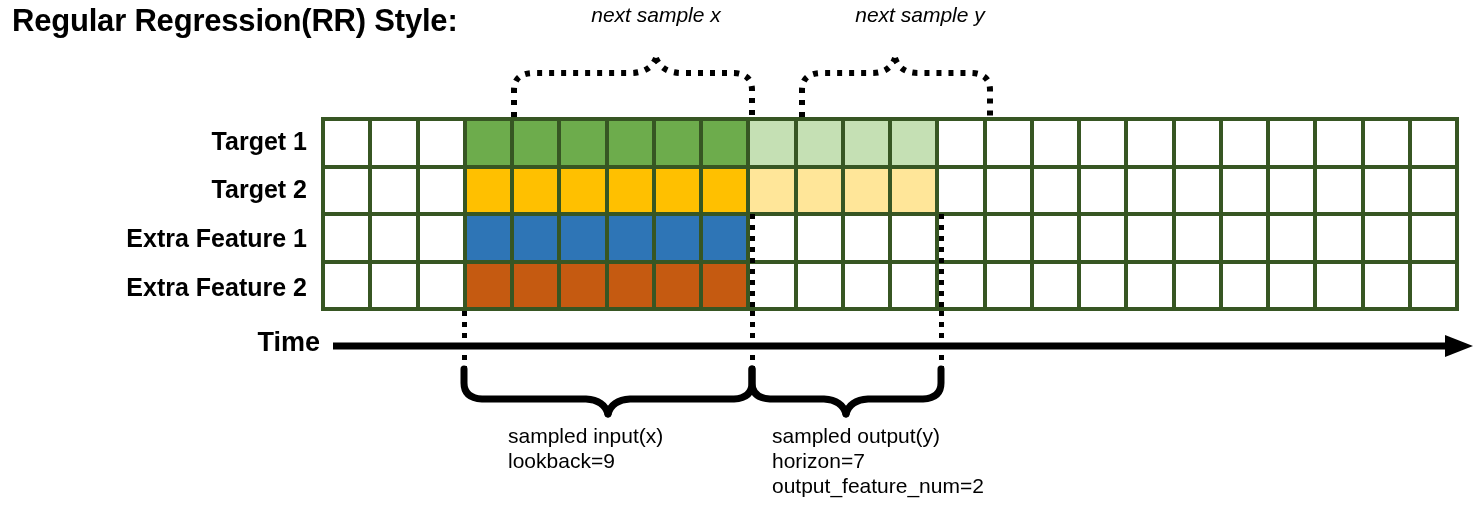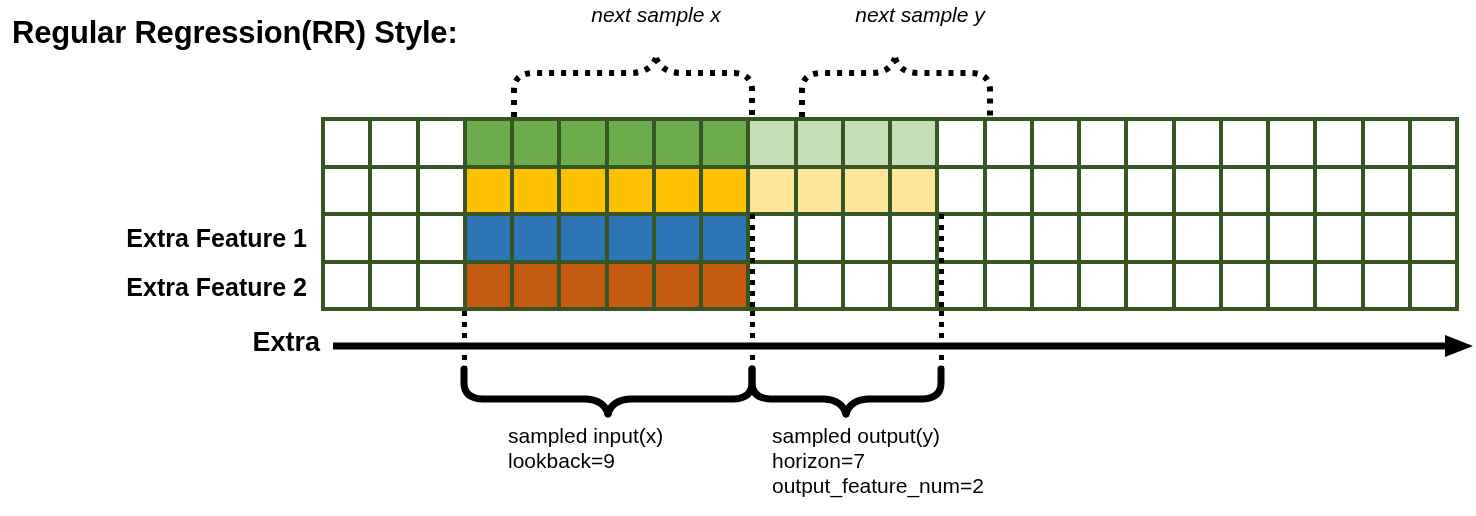--- a/index.html
+++ b/index.html
@@ -16,21 +16,21 @@
     width: 1476px;
     height: 516px;
     background: #ffffff;
     overflow: hidden;
   }
 
   
   #title {
     position: absolute;
     left: 12px;
-    top: 15px;
+    top: 3px;
     font-size: 31px;
     font-weight: 700;
     color: #000000;
     letter-spacing: -0.2px;
     white-space: nowrap;
   }
 
   
   .top-label {
     position: absolute;
@@ -158,20 +158,22 @@
   <svg class="overlay" viewBox="0 0 1476 516" xmlns="http://www.w3.org/2000/svg">
 
     <path d="M 514 117 L 514 90 Q 514 74 532 73 L 630 73 Q 650 73 656 58" fill="none" stroke="#000" stroke-width="6" stroke-dasharray="5 7" stroke-linecap="butt"></path>
     <path d="M 656 58 Q 662 73 682 73 L 734 73 Q 752 74 752 90 L 752 117" fill="none" stroke="#000" stroke-width="6" stroke-dasharray="5 7" stroke-linecap="butt"></path>
 
     <path d="M 802 117 L 802 90 Q 802 74 820 73 L 872 73 Q 890 73 895 58" fill="none" stroke="#000" stroke-width="6" stroke-dasharray="5 7" stroke-linecap="butt"></path>
     <path d="M 895 58 Q 900 73 918 73 L 972 73 Q 990 74 990 90 L 990 117" fill="none" stroke="#000" stroke-width="6" stroke-dasharray="5 7" stroke-linecap="butt"></path>
   </svg>
 
   <div id="rowlabels">
+    <div class="row-label" style="top:0px;">Target 1</div>
+    <div class="row-label" style="top:48px;">Target 2</div>
     <div class="row-label" style="top:97px;">Extra Feature 1</div>
     <div class="row-label" style="top:146px;">Extra Feature 2</div>
   </div>
 
   <div id="grid">
       <div class="grid-row">
         <div class="cell" style="background: rgb(255, 255, 255);"></div>
         <div class="cell" style="background: rgb(255, 255, 255);"></div>
         <div class="cell" style="background: rgb(255, 255, 255);"></div>
         <div class="cell" style="background: rgb(109, 172, 76);"></div>
@@ -276,21 +278,21 @@
       </div>
     </div>
 
   <div class="vdot" style="left:462px; top:311px; height:64px;"></div>
   <div class="vdot" style="left:750px; top:311px; height:64px;"></div>
   <div class="vdot" style="left:939px; top:311px; height:64px;"></div>
 
   <div class="vdot" style="left:750px; top:214px; height:96px;"></div>
   <div class="vdot" style="left:939px; top:214px; height:96px;"></div>
 
-  <div id="time-label">Extra</div>
+  <div id="time-label">Time</div>
   <svg id="time-arrow" viewBox="0 0 1140 26" xmlns="http://www.w3.org/2000/svg">
     <line x1="0" y1="13" x2="1116" y2="13" stroke="#000" stroke-width="7"></line>
     <polygon points="1112,2 1140,13 1112,24" fill="#000"></polygon>
   </svg>
 
   <svg class="overlay" viewBox="0 0 1476 516" xmlns="http://www.w3.org/2000/svg">
 
     <path d="M 464 369 L 464 383 Q 464 398 482 399 L 586 399 Q 604 400 608 414" fill="none" stroke="#000" stroke-width="7" stroke-linecap="round"></path>
     <path d="M 608 414 Q 612 400 630 399 L 734 399 Q 752 398 752 383 L 752 369" fill="none" stroke="#000" stroke-width="7" stroke-linecap="round"></path>
 

